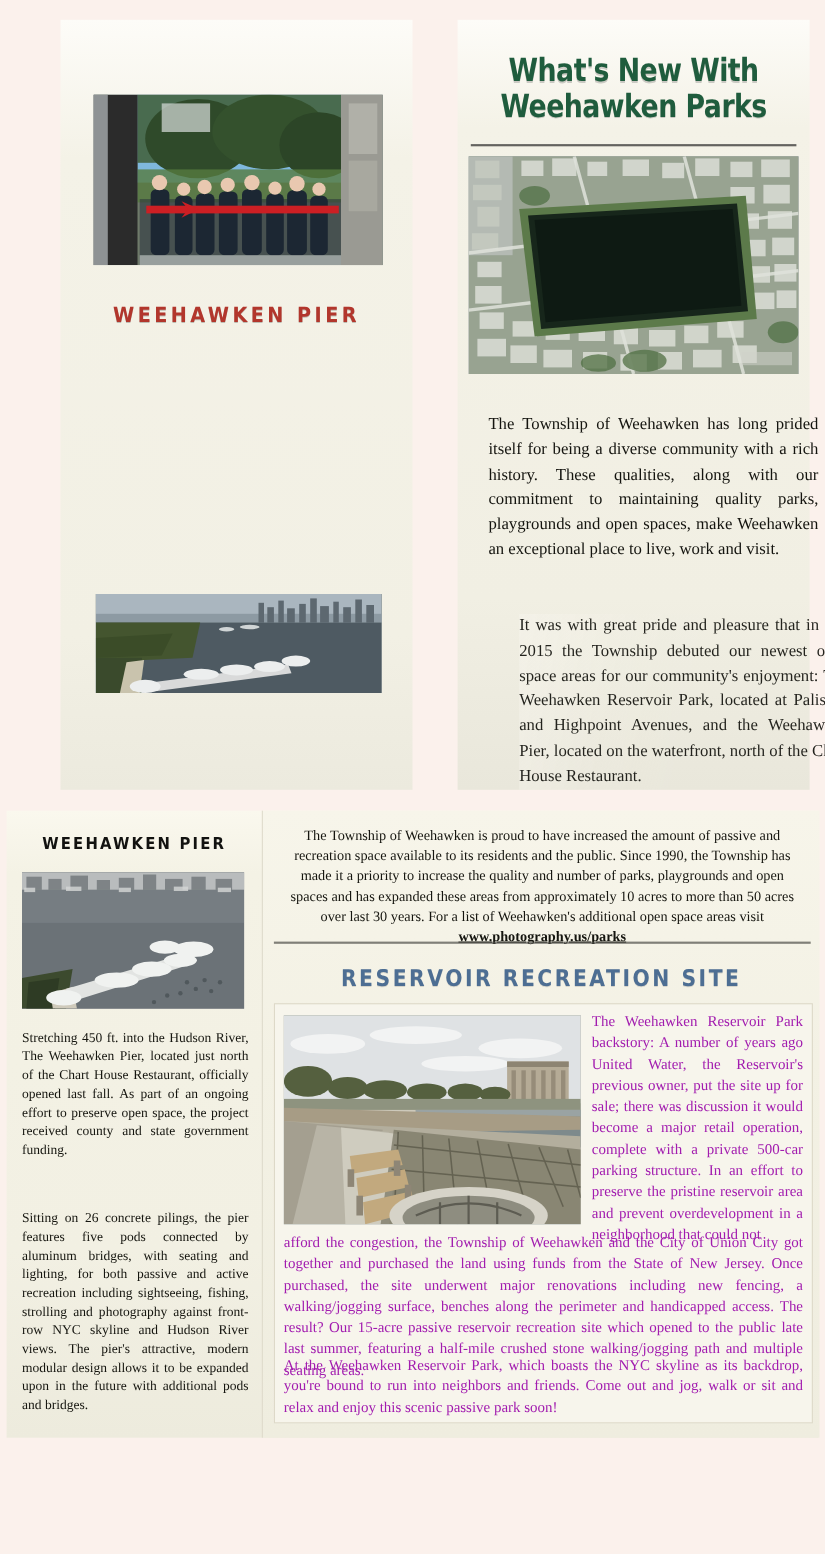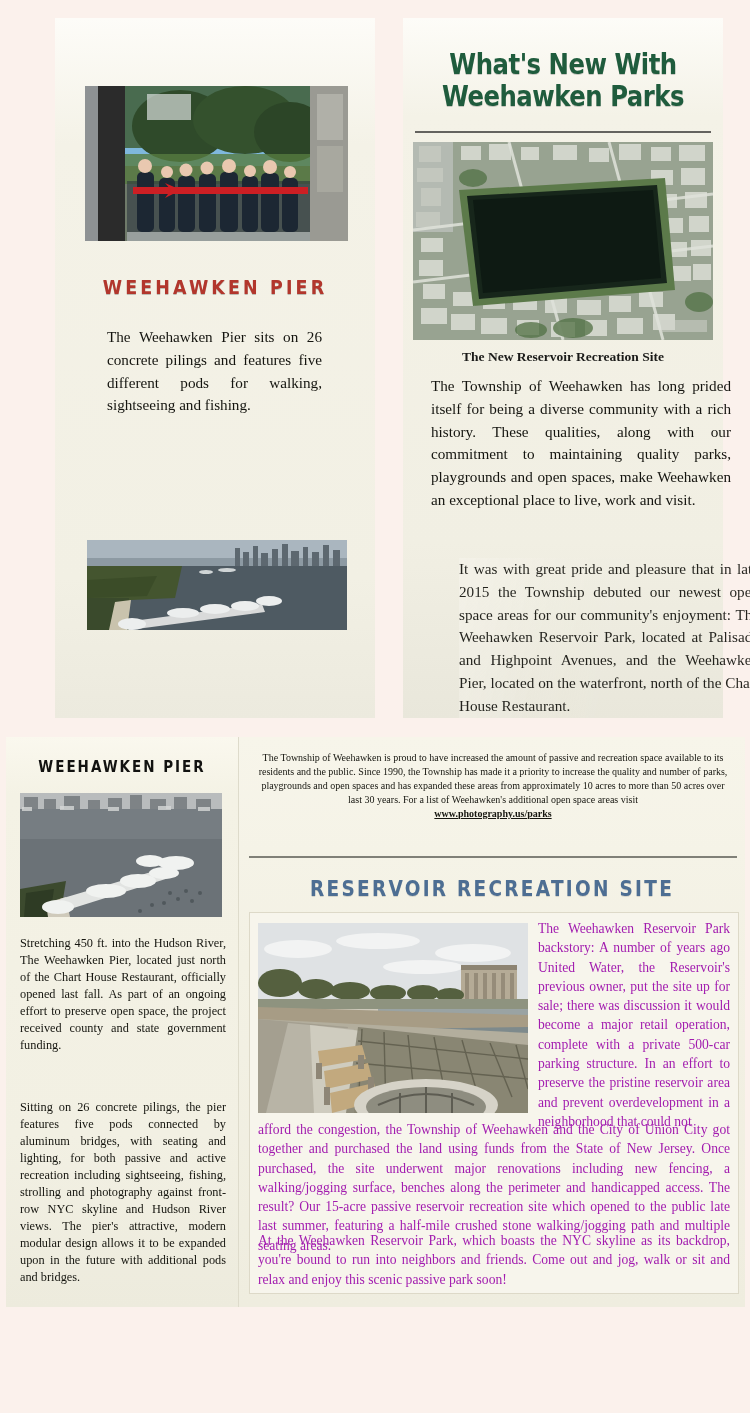--- a/index.html
+++ b/index.html
@@ -11,21 +11,21 @@
     position:relative;
   }
   .page{position:absolute;left:0;top:0;width:750px;height:1413px;}
 
   
   .panel-top-left{
     position:absolute;left:55px;top:18px;width:320px;height:700px;
     background:linear-gradient(180deg,#fdfcf8 0%,#f4f2e7 18%,#f2f0e4 80%,#eceade 100%);
   }
   .panel-top-right{
-    position:absolute;left:403px;top:18px;width:320px;height:700px;
+    position:absolute;left:416px;top:18px;width:320px;height:700px;
     background:linear-gradient(180deg,#fdfcf8 0%,#f4f2e7 14%,#f1efe3 75%,#e9e7db 100%);
   }
 
   .hd-green{
     color:#1f5c3d;
     font-family:"DejaVu Sans", sans-serif;
     font-weight:bold;
     font-size:29px;
     line-height:1.12;
     letter-spacing:-0.6px;
@@ -71,21 +71,21 @@
   .body-md{
     font-family:"Liberation Serif", serif;
     font-size:13.6px;line-height:1.42;color:#a21caf;text-align:justify;
   }
   .body-sm{
     font-family:"Liberation Serif", serif;
     font-size:12.3px;line-height:1.38;color:#15150f;text-align:justify;
   }
   .body-ctr{
     font-family:"Liberation Serif", serif;
-    font-size:10px;line-height:1.4;color:#15150f;text-align:center;
+    font-size:13px;line-height:1.4;color:#15150f;text-align:center;
   }
   .fade-soft{opacity:.93;margin-left:48px;}
 
   
   .panel-bot{
     position:absolute;left:6px;top:737px;width:738px;height:570px;
     background:linear-gradient(180deg,#faf8ee 0%,#f4f2e5 10%,#f2f0e3 70%,#edebdd 100%);
   }
   .bot-left{position:absolute;left:0px;top:0px;width:232px;height:570px;}
   .bot-right{
@@ -147,21 +147,20 @@
         <rect x="48" y="101" width="175" height="7" fill="#cc1f24"></rect>
         <polygon points="80,97 96,104 80,112 86,104" fill="#cc1f24"></polygon>
         <rect x="42" y="146" width="183" height="9" fill="#cfd3d0" opacity=".6"></rect>
       </svg>
     </div>
 
     <div style="position:absolute;left:0;top:258px;width:320px;">
       <div class="hd-red">WEEHAWKEN PIER</div>
     </div>
 
-    <div class="body-lg" style="position:absolute;left:52px;top:308px;width:215px;">The Weehawken Pier sits on 26 concrete pilings and features five different pods for walking, sightseeing and fishing.</div>
 
     <div class="photo" style="position:absolute;left:32px;top:522px;width:260px;height:90px;">
       <svg class="ph" viewBox="0 0 260 90" preserveAspectRatio="none">
         <rect width="260" height="90" fill="#5d6a72"></rect>
         <rect width="260" height="26" fill="#aab6bf"></rect>
         <rect x="0" y="18" width="260" height="8" fill="#8d9aa3"></rect>
         <g fill="#5d6870">
           <rect x="148" y="8" width="5" height="18"></rect>
             <rect x="156" y="12" width="6" height="14"></rect>
           <rect x="166" y="6" width="5" height="20"></rect>
@@ -267,21 +266,20 @@
             <ellipse cx="286" cy="160" rx="14" ry="10"></ellipse>
           </g>
         </g>
         <polygon points="46,48 252,36 262,148 60,164" fill="#5c7a4a"></polygon>
         <polygon points="54,54 244,43 254,141 66,157" fill="#17261b"></polygon>
         <polygon points="60,58 240,48 248,136 70,151" fill="#0e1a13"></polygon>
         <rect x="248" y="178" width="46" height="12" fill="#cfd2cb" opacity=".55"></rect>
       </svg>
     </div>
 
-    <div class="cap-serif" style="position:absolute;left:0;top:331px;width:320px;">The New Reservoir Recreation Site</div>
 
     <div class="body-lg" style="position:absolute;left:8px;top:357px;width:300px;margin-left:20px;">The Township of Weehawken has long prided itself for being a diverse community with a rich history. These qualities, along with our commitment to maintaining quality parks, playgrounds and open spaces, make Weehawken an exceptional place to live, work and visit.</div>
 
     <div class="body-lg fade-soft" style="position:absolute;left:8px;top:540px;width:300px;
                 background-image:linear-gradient(102deg, rgba(246,244,236,.62) 0%, rgba(246,244,236,.10) 30%, rgba(246,244,236,0) 52%);
                 background-clip:padding-box;">It was with great pride and pleasure that in late 2015 the Township debuted our newest open space areas for our community's enjoyment: The Weehawken Reservoir Park, located at Palisade and Highpoint Avenues, and the Weehawken Pier, located on the waterfront, north of the Chart House Restaurant.</div>
   </div>
 
   <div class="panel-bot">
 

